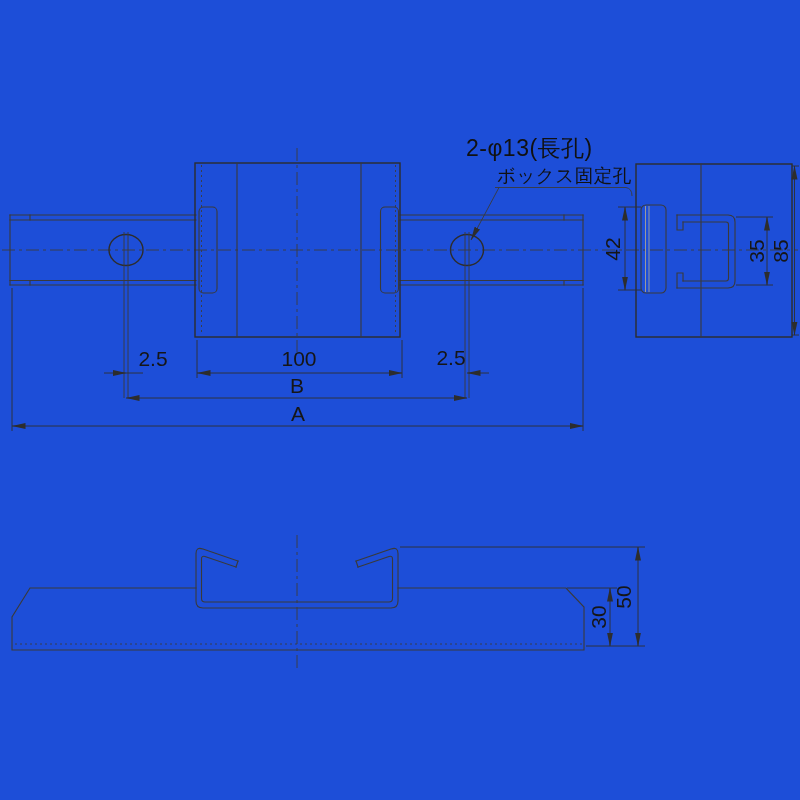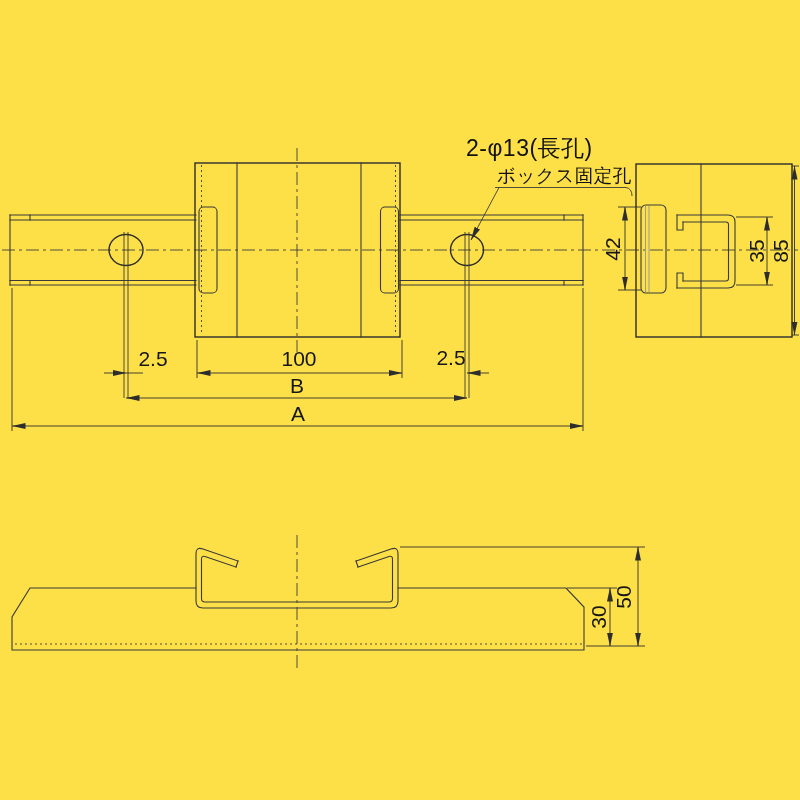--- a/index.html
+++ b/index.html
@@ -1,16 +1,16 @@
 <!DOCTYPE html>
 <html><head>
 <meta charset="utf-8">
 <style>
   html,body{margin:0;padding:0;background:#fff;}
-  .stage{width:800px;height:800px;background:#fde047;position:relative;
+  .stage{width:800px;height:800px;background:#1d4ed8;position:relative;
          font-family:"Liberation Sans", sans-serif;}
   svg{display:block}
   .obj   {stroke:#2d2d2d;stroke-width:1.4;fill:none;stroke-linecap:square;}
   .obj2  {stroke:#3a3a3a;stroke-width:1.1;fill:none;stroke-linecap:square;}
   .thin  {stroke:#3a3a3a;stroke-width:0.9;fill:none;}
   .dim   {stroke:#2f2f2f;stroke-width:0.9;fill:none;}
   .cl    {stroke:#3c3c3c;stroke-width:0.9;fill:none;stroke-dasharray:13 4 3 4;}
   .hid   {stroke:#3c3c3c;stroke-width:0.9;fill:none;stroke-dasharray:2 3;}
   .soft  {stroke:#9a9a9a;stroke-width:1;fill:none;}
   text.note{fill:#111;font-size:23px;letter-spacing:0.5px;}

